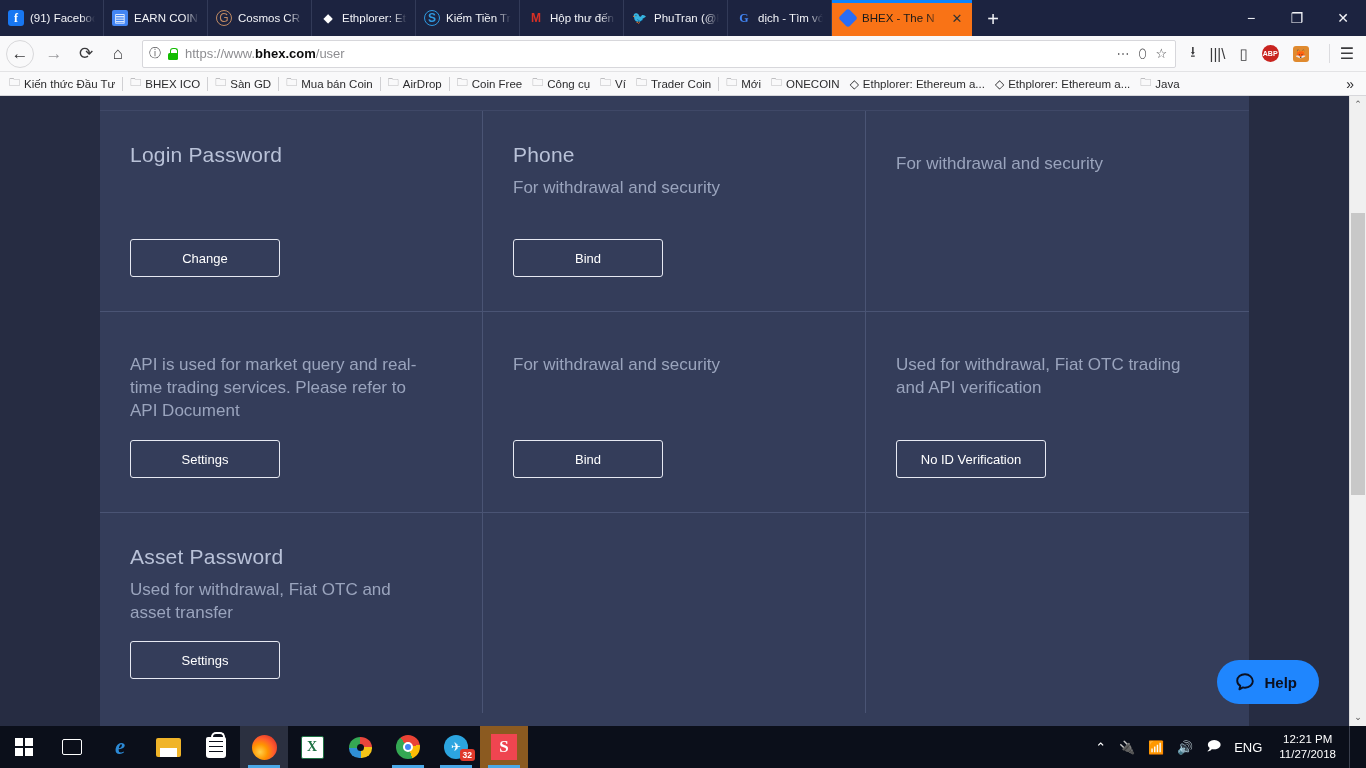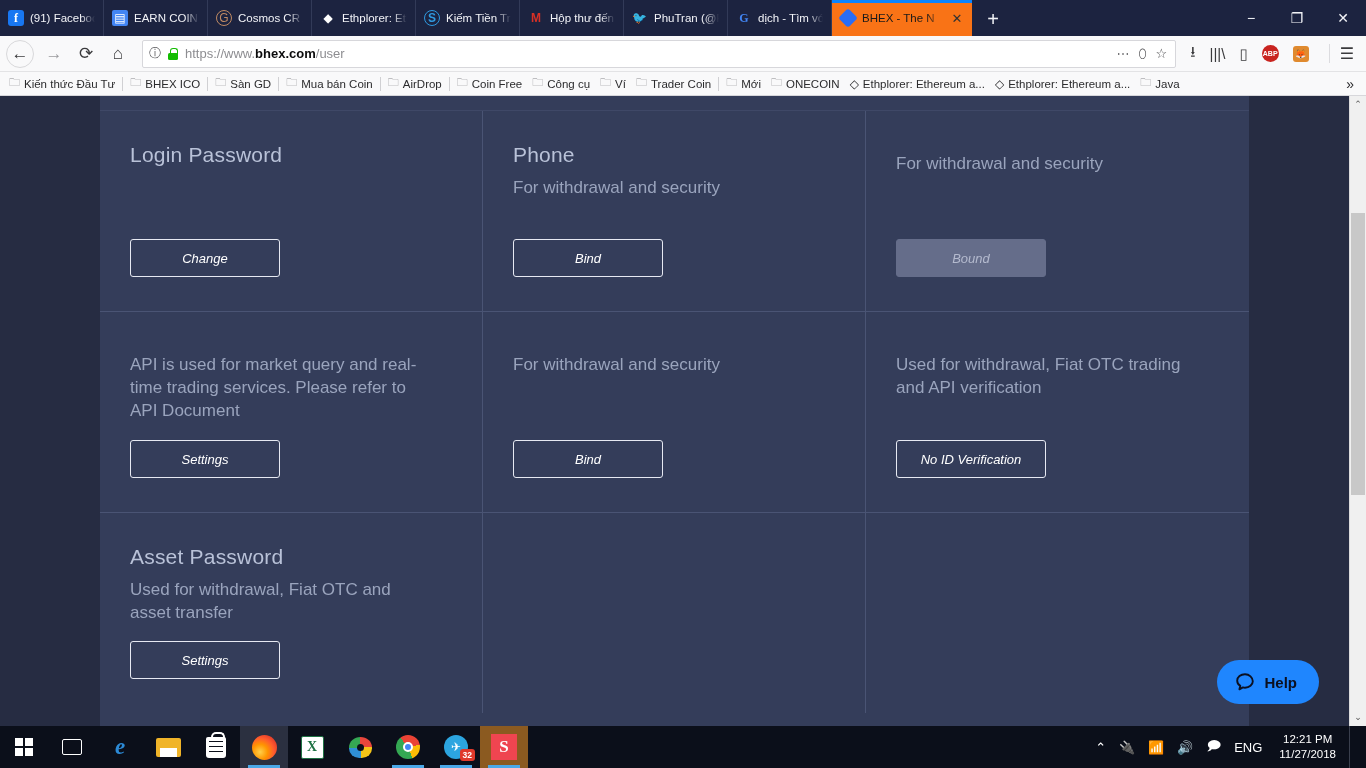--- a/index.html
+++ b/index.html
@@ -117,21 +117,21 @@
   }
   .cell:last-child { border-right: none; }
   .cell.empty { }
   .ctitle { font-size: 21px; color: #b9c2d8; font-weight: 400; letter-spacing: .2px; }
   .cdesc { font-size: 17px; color: #9aa4bd; margin-top: 10px; line-height: 1.35; max-width: 300px; }
   .btnwrap { position: absolute; left: 30px; bottom: 34px; }
   .obtn {
     min-width: 150px; height: 38px; padding: 0 16px;
     border: 1px solid #e6e9f2; background: transparent; border-radius: 3px;
     color: #ffffff; font-size: 13px; font-family: "Liberation Sans", sans-serif;
-    display: flex; align-items: center; justify-content: center; cursor: pointer; font-style: italic;
+    display: flex; align-items: center; justify-content: center; cursor: pointer;
   }
   .obtn.disabled { background: #656d8a; border-color: #656d8a; color: #b4bace; cursor: default; }
 
   .helpbtn {
     position: absolute; right: 30px; bottom: 22px; height: 44px; padding: 0 22px 0 18px;
     background: #1f86fe; border-radius: 22px; display: flex; align-items: center; gap: 9px;
     color: #0b1020; font-size: 15px; font-weight: bold; cursor: pointer;
   }
 
   .scrollbar { width: 17px; background: #f0f0f0; position: relative; flex: 0 0 17px;
@@ -349,23 +349,20 @@
             </div>
             <div class="cell">
               <div class="ctitle">Phone</div>
               <div class="cdesc">For withdrawal and security</div>
               <div class="btnwrap">
                 <button class="obtn">Bind</button>
               </div>
             </div>
             <div class="cell">
               <div class="cdesc">For withdrawal and security</div>
-              <div class="btnwrap">
-                <button class="obtn disabled">Bound</button>
-              </div>
             </div>
           </div>
 
           <div class="grow">
             <div class="cell">
               <div class="cdesc">API is used for market query and real-time trading services. Please refer to API Document</div>
               <div class="btnwrap">
                 <button class="obtn">Settings</button>
               </div>
             </div>

